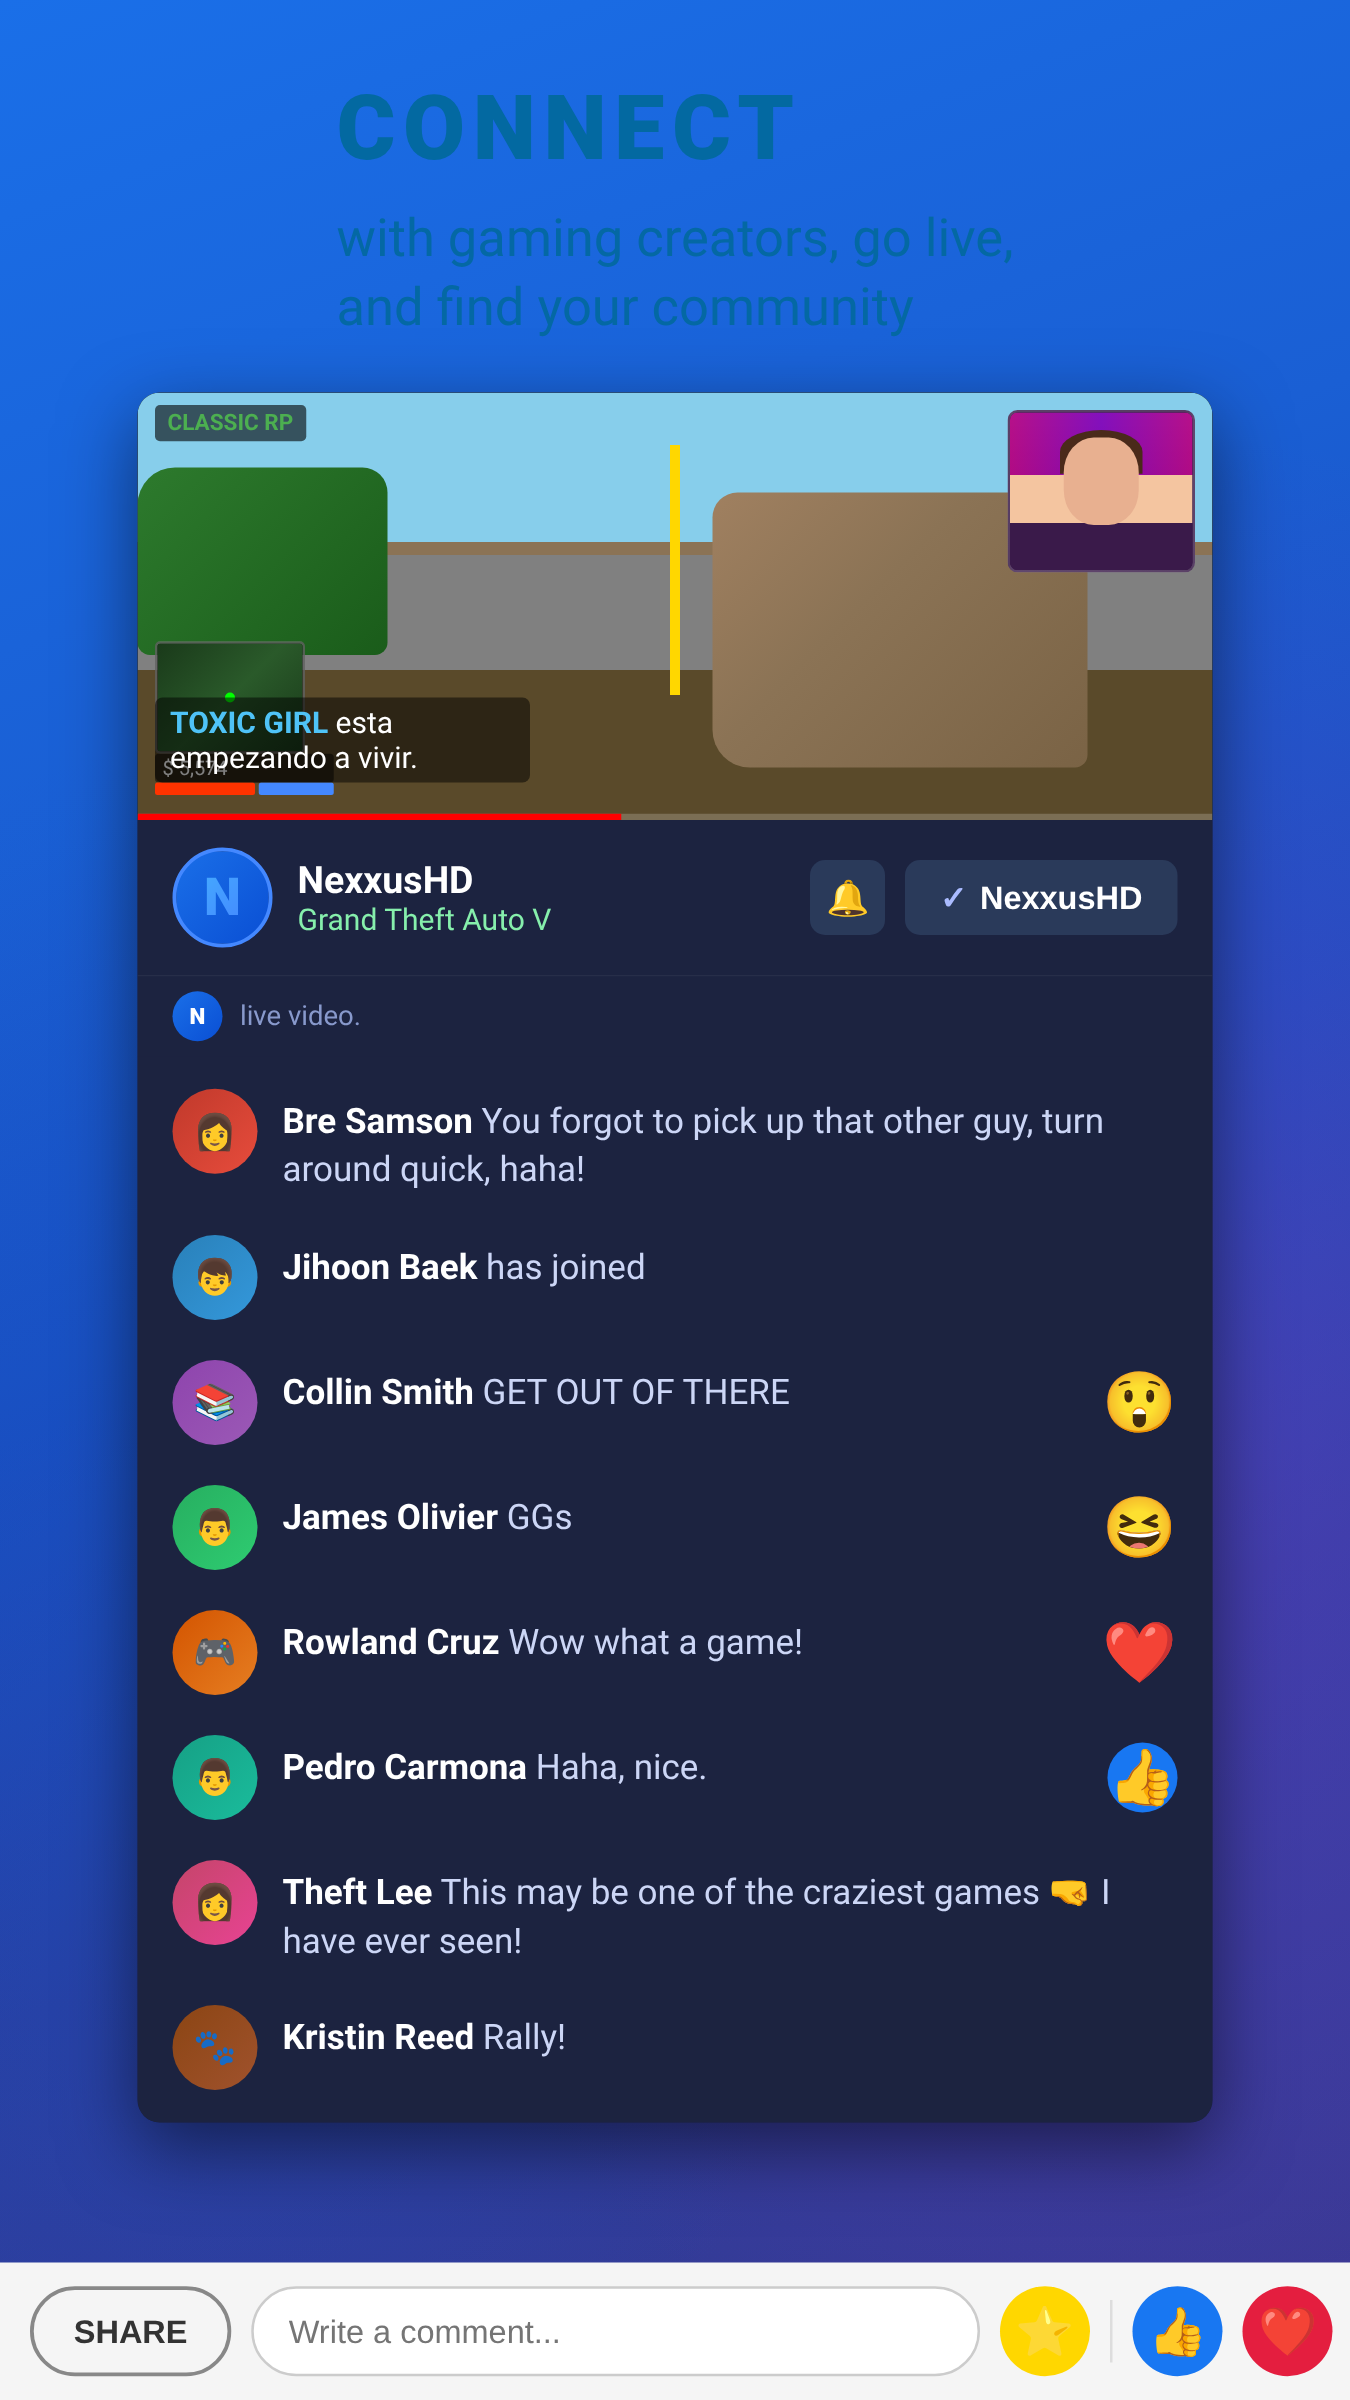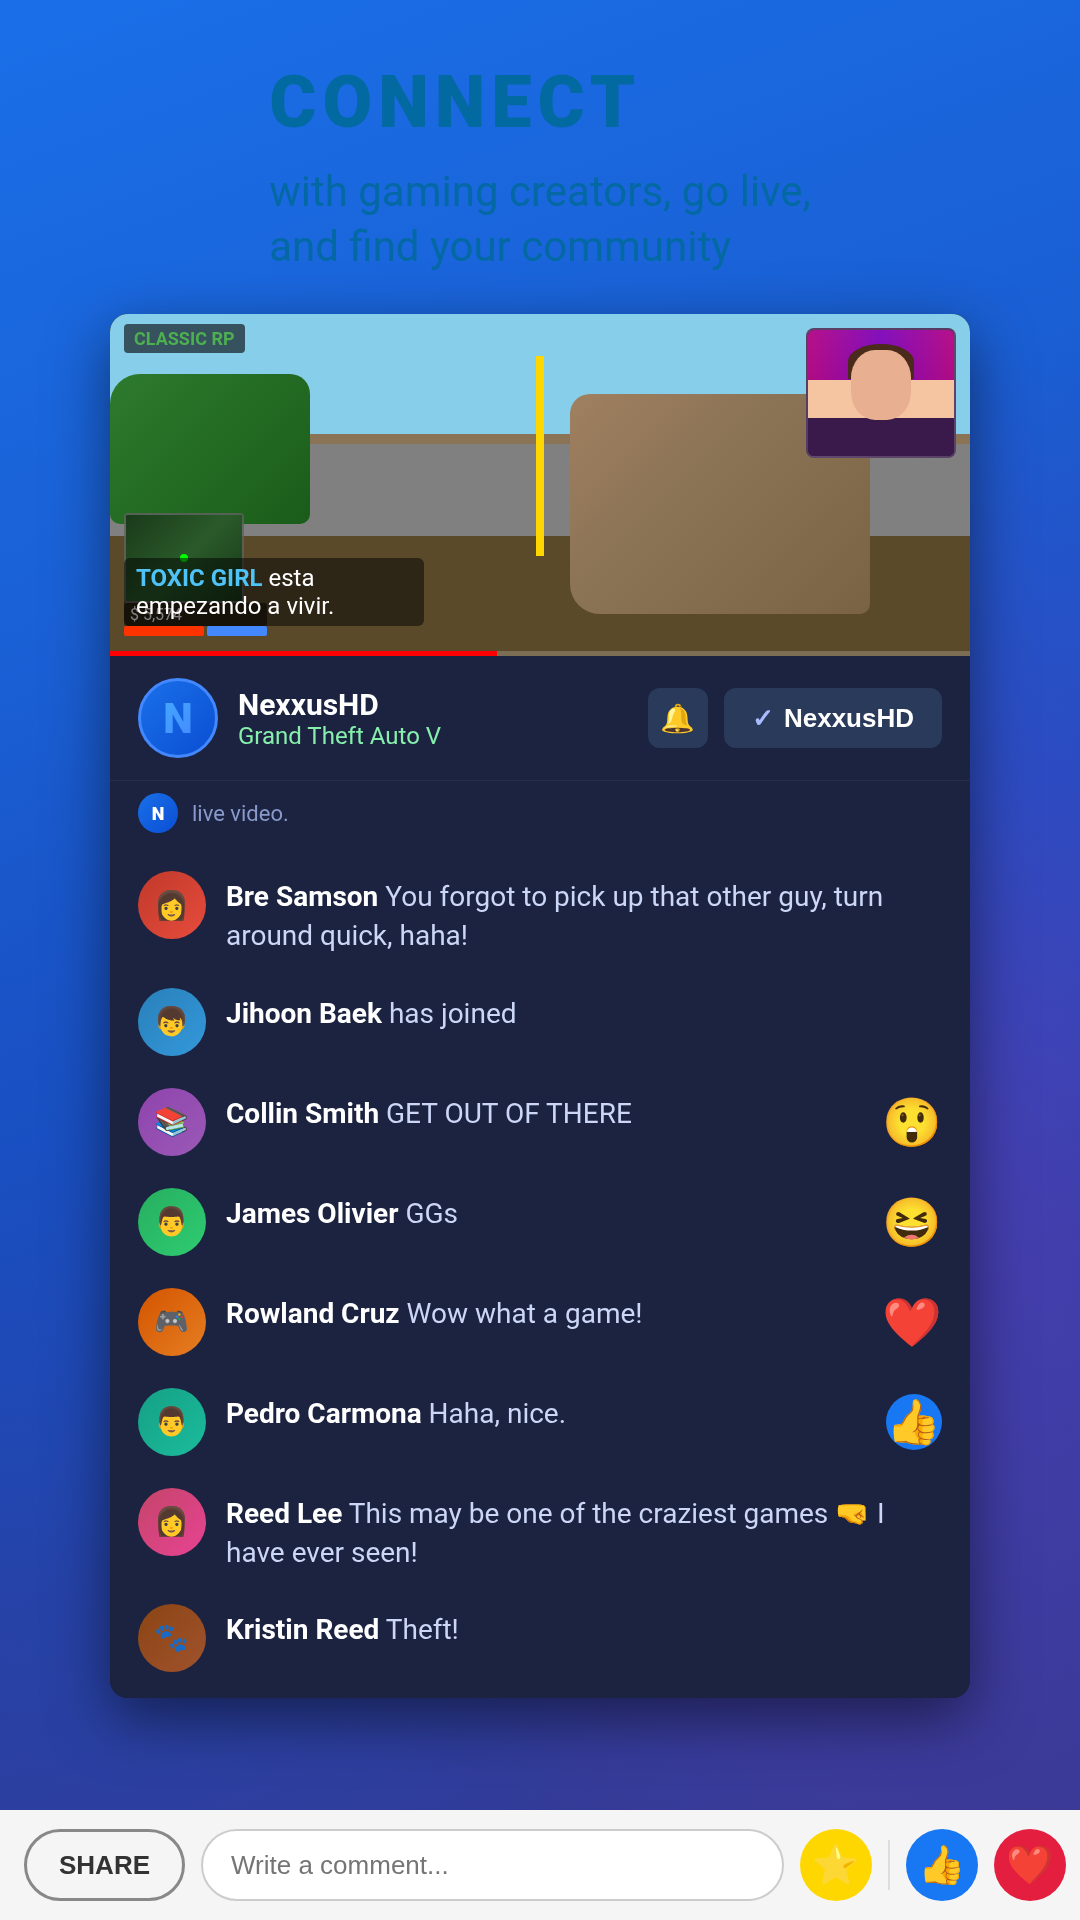--- a/index.html
+++ b/index.html
@@ -661,30 +661,30 @@
         <div class="comment-text">
           <span class="comment-author">Pedro Carmona</span>
           <span> Haha, nice.</span>
         </div>
         <div class="comment-emoji" style="font-size:44px; background:#1877f2; border-radius:50%; width:56px; height:56px; display:flex; align-items:center; justify-content:center; right:28px; top:50%; transform:translateY(-50%); position:absolute;">👍</div>
       </div>
 
       <div class="comment-item">
         <div class="comment-avatar av7" style="background: linear-gradient(135deg, #c44569, #e84393);">👩</div>
         <div class="comment-text">
-          <span class="comment-author">Reed Lee</span>
+          <span class="comment-author">Theft Lee</span>
           <span> This may be one of the craziest games 🤜 I have ever seen!</span>
         </div>
       </div>
 
       <div class="comment-item">
         <div class="comment-avatar av8" style="background: linear-gradient(135deg, #8B4513, #a0522d);">🐾</div>
         <div class="comment-text">
           <span class="comment-author">Kristin Reed</span>
-          <span> Theft!</span>
+          <span> Rally!</span>
         </div>
       </div>
 
     </div>
   </div>
 
   <div class="bottom-bar">
     <button class="share-btn">SHARE</button>
     <input class="comment-input" type="text" placeholder="Write a comment..." style="">
     <div class="reaction-star">

